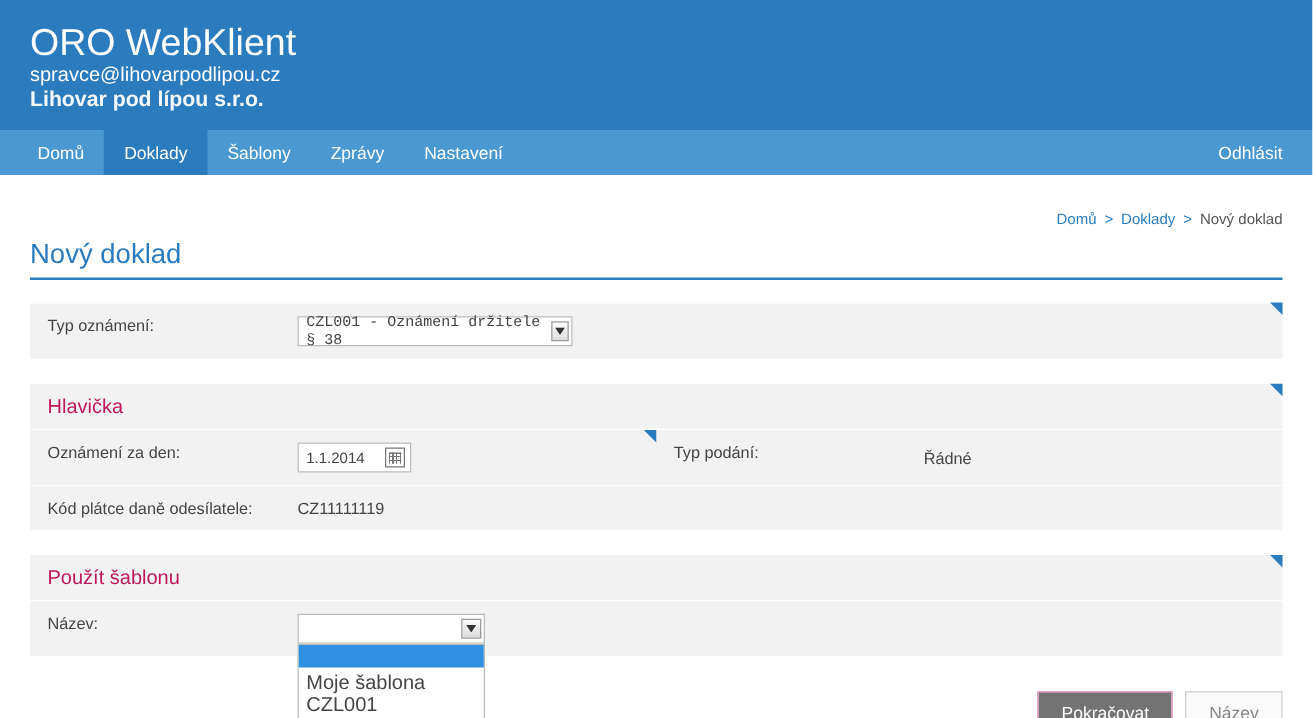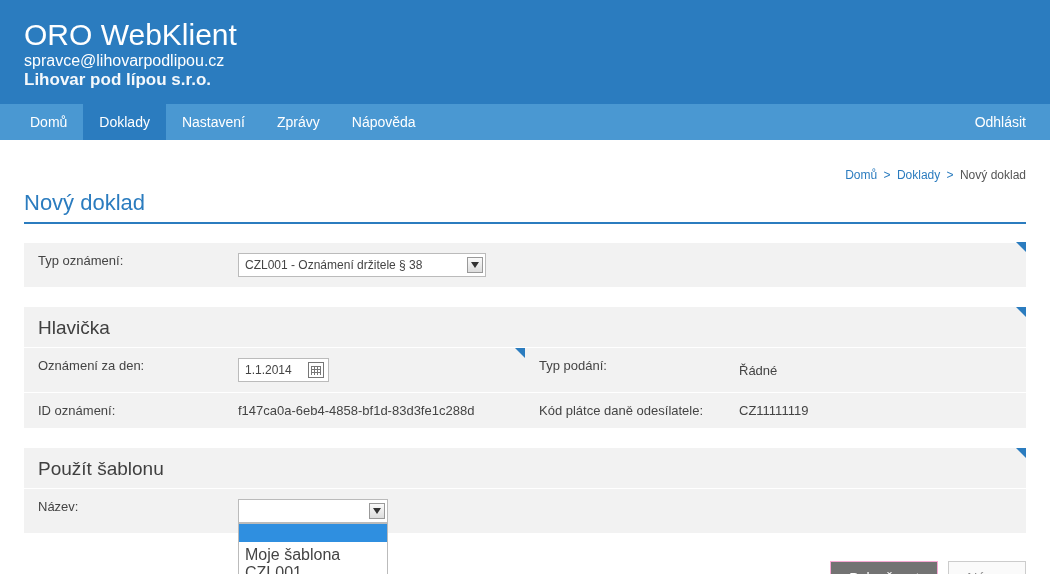--- a/index.html
+++ b/index.html
@@ -66,22 +66,22 @@
   }
   .panel::after {
     content: "";
     position: absolute;
     top: 0; right: 0;
     width: 0; height: 0;
     border-top: 10px solid #2b7cbf;
     border-left: 10px solid transparent;
   }
   .section-header {
-    font-size: 19px;
-    color: #404040;
+    font-size: 16px;
+    color: #be185d;
     padding: 10px 14px 8px 14px;
   }
   .row {
     display: flex;
     border-top: 1px solid #fff;
   }
   .halfrow {
     display: flex;
     width: 50%;
     position: relative;
@@ -111,21 +111,21 @@
   .select-box {
     display: inline-flex;
     align-items: center;
     justify-content: space-between;
     background: #fff;
     border: 1px solid #bbb;
     height: 24px;
     font-size: 12px;
     padding: 0 2px 0 6px;
   }
-  .select-box.wide { width: 248px; }
+  .select-box.wide { width: 220px; font-family: Liberation Mono, monospace; }
   .select-box.small { width: 150px; }
   .dd-btn {
     width: 16px; height: 16px;
     border: 1px solid #999;
     background: linear-gradient(#fafafa, #ddd);
     display: flex; align-items: center; justify-content: center;
   }
   .dd-btn svg { width: 8px; height: 6px; }
   .date-input {
     display: inline-flex;
@@ -197,23 +197,23 @@
   <div class="user-block">
     <div class="user-email">spravce@lihovarpodlipou.cz</div>
     <div class="user-company">Lihovar pod lípou s.r.o.</div>
   </div>
 </div>
 
 <div class="nav">
   <div class="nav-left">
     <div class="nav-item">Domů</div>
     <div class="nav-item active">Doklady</div>
+    <div class="nav-item">Šablony</div>
+    <div class="nav-item">Zprávy</div>
     <div class="nav-item">Nastavení</div>
-    <div class="nav-item">Zprávy</div>
-    <div class="nav-item">Nápověda</div>
   </div>
   <div class="nav-right">
     <div class="nav-item">Odhlásit</div>
   </div>
 </div>
 
 <div class="content">
 
   <div class="breadcrumb">
     <a href="#">Domů</a>
@@ -252,24 +252,20 @@
             <span class="cal-icon"></span>
           </div>
         </div>
       </div>
       <div class="halfrow">
         <div class="cell-label">Typ podání:</div>
         <div class="cell-value">Řádné</div>
       </div>
     </div>
     <div class="row">
-      <div class="halfrow">
-        <div class="cell-label">ID oznámení:</div>
-        <div class="cell-value">f147ca0a-6eb4-4858-bf1d-83d3fe1c288d</div>
-      </div>
       <div class="halfrow">
         <div class="cell-label">Kód plátce daně odesílatele:</div>
         <div class="cell-value">CZ11111119</div>
       </div>
     </div>
   </div>
 
   <div class="panel">
     <div class="section-header">Použít šablonu</div>
     <div class="row">

